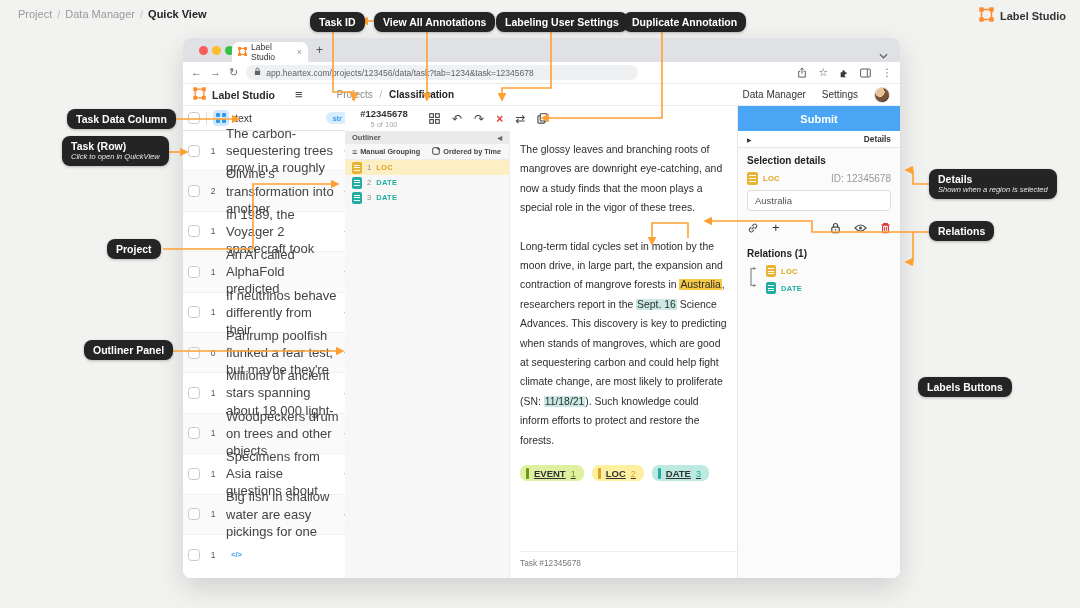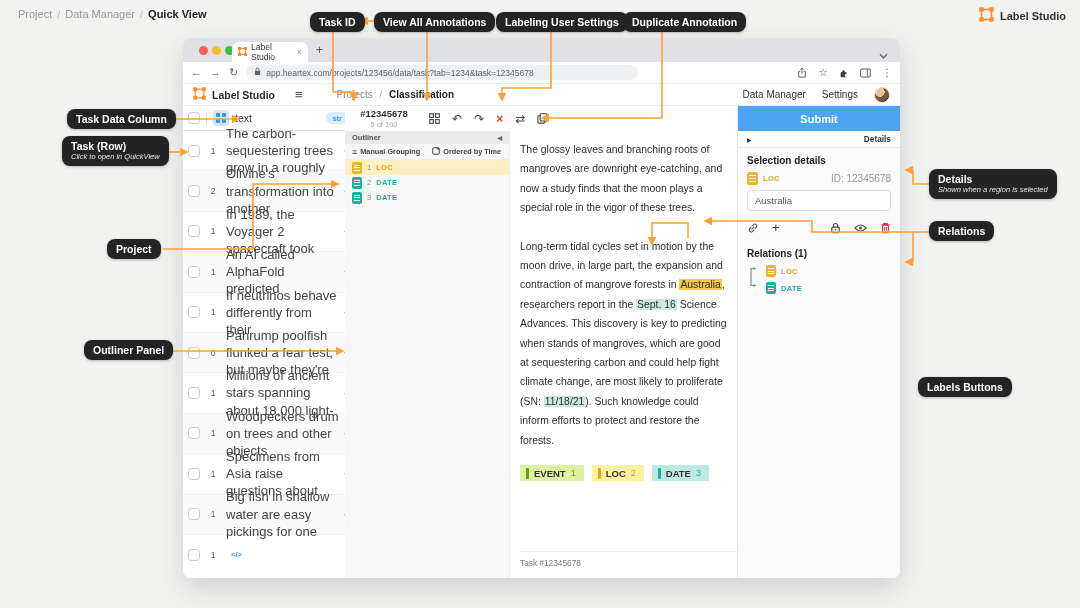--- a/index.html
+++ b/index.html
@@ -92,22 +92,22 @@
   .region-row.sel{background:#fcefc3;}
   .region-row .idx{font-size:7.5px;color:#888;}
   .region-row .rlab{font-size:7.5px;font-weight:bold;letter-spacing:.3px;}
 
   
   .docarea{position:absolute;left:327px;top:47px;width:227px;bottom:0;background:#fff;padding:9px 9px 0 10px;}
   .docarea p{font-size:10.4px;line-height:19.4px;color:#2d2d2d;margin-bottom:19px;width:209px;}
   .hl-loc{background:#f6c945;padding:0 1px;}
   .hl-date{background:#cbe9e4;padding:0 1px;}
   .labels-row{display:flex;gap:8px;margin-top:-4px;}
-  .label-btn{display:flex;align-items:center;gap:5px;font-size:9.5px;font-weight:bold;color:#333;
-    padding:2.5px 8px 2.5px 6px;border-radius:0;}
+  .label-btn{display:flex;align-items:flex-end;gap:5px;font-size:9.5px;font-weight:bold;color:#333;
+    padding:2.5px 8px 2.5px 6px;border-radius:7px;text-decoration:underline;}
   .label-btn .bar{width:3px;height:11px;border-radius:1px;}
   .label-btn .hk{font-weight:normal;font-size:9px;}
   .doc-footer{position:absolute;left:10px;right:0;bottom:0;height:27px;border-top:1px solid #eee;
     font-size:8.3px;color:#777;padding-top:6px;}
 
   
   .rightpanel{position:absolute;left:554px;top:22px;right:0;bottom:0;background:#fbfbfb;border-left:1px solid #e8e8e8;}
   .submit{height:25px;background:var(--blue);color:#fff;font-size:11px;font-weight:bold;
     display:flex;align-items:center;justify-content:center;}
   .details-bar{height:17px;background:#fff;border-bottom:1px solid #e8e8e8;display:flex;align-items:center;padding:0 9px;}

